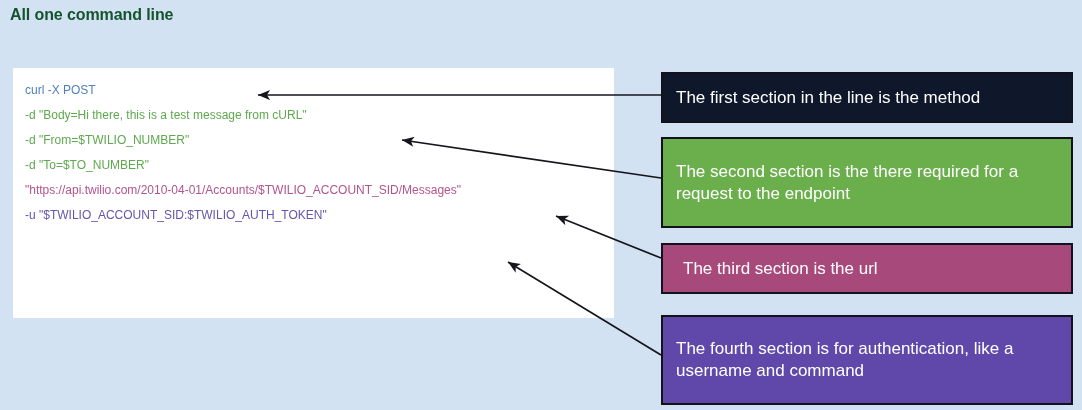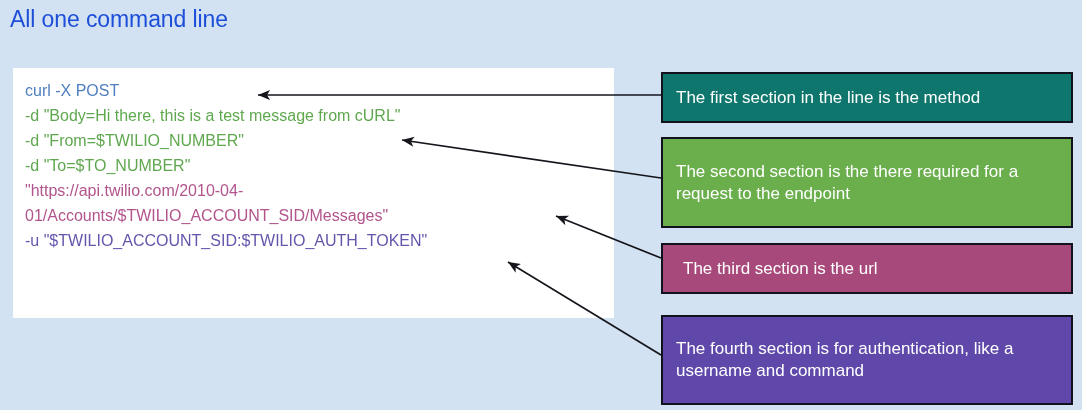--- a/index.html
+++ b/index.html
@@ -17,39 +17,39 @@
   }
   #slide {
     position: relative;
     width: 1082px;
     height: 410px;
   }
   #slide-title {
     position: absolute;
     left: 10px;
     top: 6px;
-    font-size: 23px;
-    font-weight: normal;
-    color: #1d4ed8;
+    font-size: 16px;
+    font-weight: bold;
+    color: #14532d;
     letter-spacing: -0.1px;
   }
   #code-panel {
     position: absolute;
     left: 13px;
     top: 68px;
     width: 601px;
     height: 250px;
     background: #ffffff;
   }
   #code-lines {
     position: absolute;
     left: 12px;
     top: 10px;
     width: 580px;
-    font-size: 16px;
+    font-size: 12px;
     line-height: 25px;
     white-space: pre-wrap;
     word-break: break-word;
   }
   .code-line {
     display: block;
     white-space: pre-wrap;
   }
   .tok-cmd   { color: #4f7fc0; }
   .tok-data  { color: #5fa84f; }
@@ -86,21 +86,21 @@
 <body style="background: rgb(211, 226, 242);">
 
 <div id="slide">
 
   <div id="slide-title">All one command line</div>
 
   <div id="code-panel" style="background: rgb(255, 255, 255);">
     <div id="code-lines"><span class="code-line tok-cmd" style="color: rgb(79, 127, 192);">curl -X POST</span><span class="code-line tok-data" style="color: rgb(95, 168, 79);">-d "Body=Hi there, this is a test message from cURL"</span><span class="code-line tok-data" style="color: rgb(95, 168, 79);">-d "From=$TWILIO_NUMBER"</span><span class="code-line tok-data" style="color: rgb(95, 168, 79);">-d "To=$TO_NUMBER"</span><span class="code-line tok-url" style="color: rgb(178, 85, 140);">"https://api.twilio.com/2010-04-01/Accounts/$TWILIO_ACCOUNT_SID/Messages"</span><span class="code-line tok-auth" style="color: rgb(102, 85, 172);">-u "$TWILIO_ACCOUNT_SID:$TWILIO_AUTH_TOKEN"</span></div>
   </div>
 
-  <div class="callout" id="callout-method" style="background: #0f766e;">
+  <div class="callout" id="callout-method" style="background: #0f172a;">
     <span>The first section in the line is the method</span>
   </div>
   <div class="callout" id="callout-data" style="background: rgb(106, 175, 76);">
     <span>The second section is the there required for a request to the endpoint</span>
   </div>
   <div class="callout" id="callout-url" style="background: rgb(168, 73, 123); padding-left: 20px;">
     <span>The third section is the url</span>
   </div>
   <div class="callout" id="callout-auth" style="background: rgb(95, 72, 170);">
     <span>The fourth section is for authentication, like a username and command</span>

